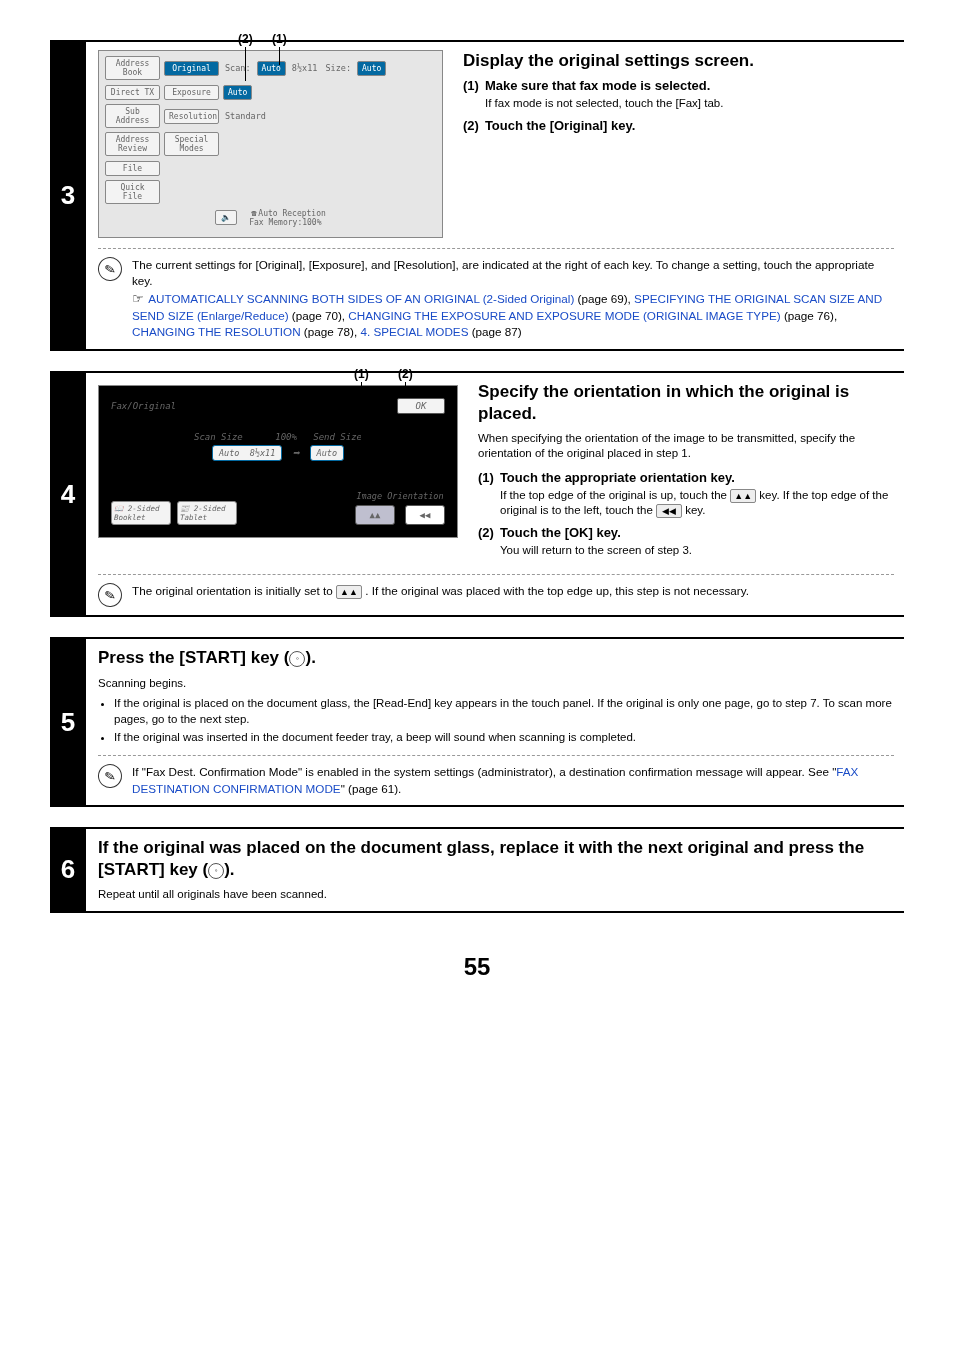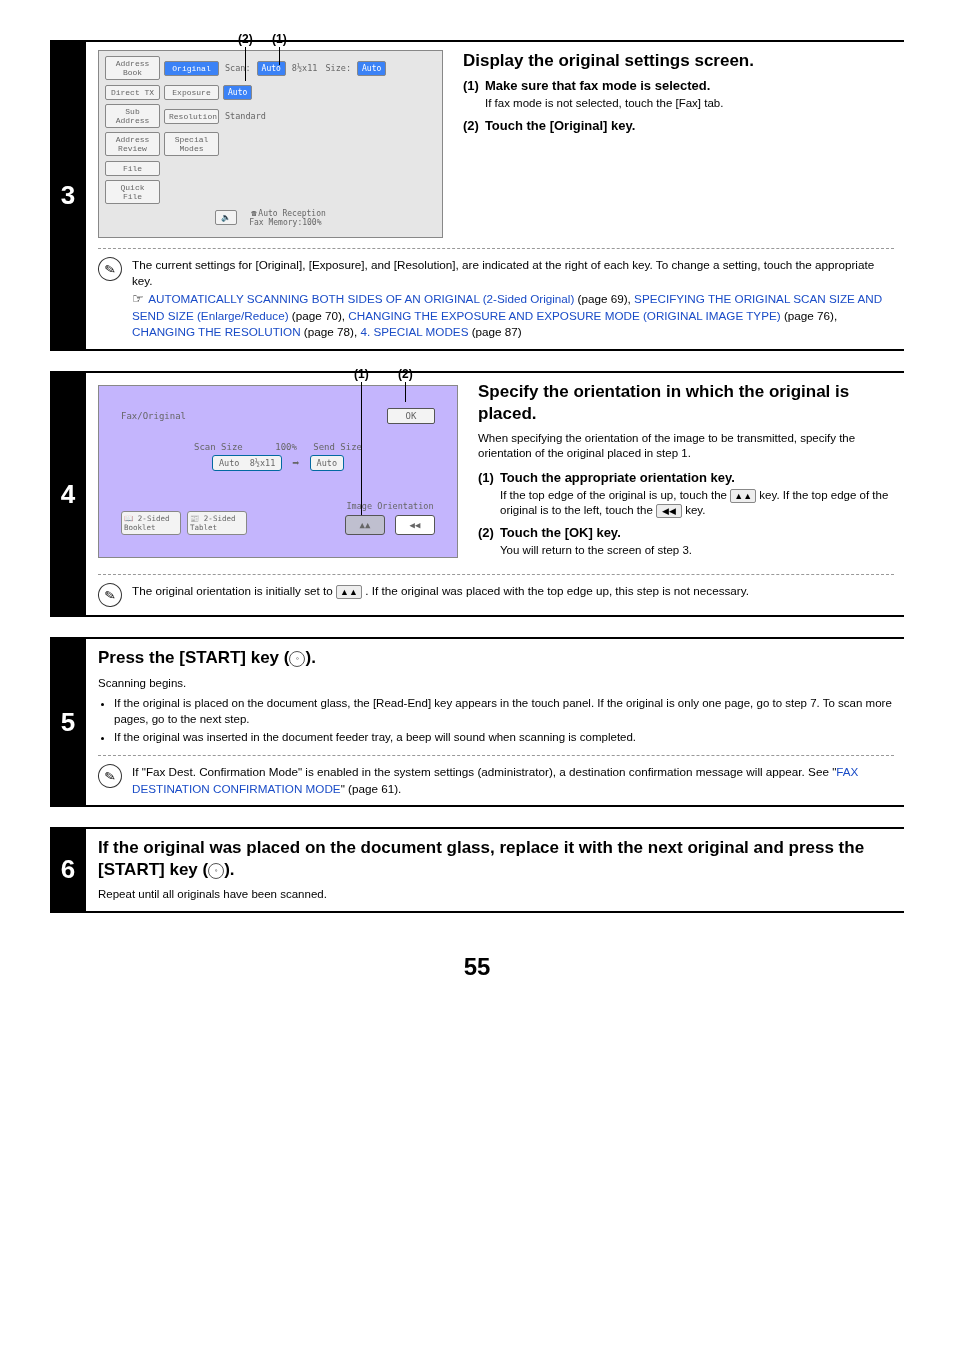--- a/index.html
+++ b/index.html
@@ -78,34 +78,34 @@
     border:1px solid #888; border-bottom:none; font-size:8.5px;
     padding:3px 0; background:#e6e6e6; flex:1; text-align:center;
   }
   .tabbtn.active { background:#d0cfe0;}
   .panel-body { border:1px solid #888; padding:5px 6px 6px 6px; background:#e6e6e6;}
   .row3 { display:flex; gap:4px; align-items:center; margin-bottom:4px; min-height:16px;}
   .btn3 {
     border:1px solid #888; background:#f3f3f3; font-size:8px;
     padding:2px 4px; text-align:center; border-radius:2px;
   }
-  .btn3.w70 { width:55px;font-family:Liberation Mono, monospace;}
-  .btn3.dark { background:#3b82f6; color:#fff;}
+  .btn3.w70 { width:55px;}
+  .btn3.dark { background:#0369a1; color:#fff;}
   .lbl3 { font-size:8.5px; padding:0 2px; }
   .small-anno { position:absolute; font-family:Arial; font-weight:bold; font-size:12px; color:#000;}
   .anno-line { position:absolute; background:#000; }
   
   .panel4 {
     width: 360px;
     font-family: monospace;
     color:#666;
     position:relative;
     margin-top:4px;
   }
-  .p4-frame { border:1px solid #888; background:#c4b5fd; padding:22px; }
+  .p4-frame { border:1px solid #888; background:#000000; padding:12px;font-style:italic; }
   .p4-top { display:flex; justify-content:space-between; align-items:center; margin-bottom:18px;}
   .p4-ok { border:1.5px solid #555; background:#f3f3f3; font-size:9px; width:48px; text-align:center; padding:2px 0; border-radius:2px; position:relative;}
   .p4-mid { text-align:center; font-size:9px; }
   .p4-sizerow { display:flex; justify-content:center; align-items:center; gap:10px; margin-top:3px;}
   .p4-btn { border:1px solid #0369a1; background:#f3f3f3; font-size:8.5px; padding:2px 6px; border-radius:3px;}
   .p4-low { display:flex; justify-content:space-between; align-items:flex-end; margin-top:30px; }
   .p4-bookbtn { border:1px solid #888; background:#f3f3f3; font-size:7.5px; width:60px; padding:2px; border-radius:3px; text-align:left;}
   .p4-orient-group { text-align:center; }
   .p4-orient-row { display:flex; gap:10px; justify-content:center; margin-top:4px;}
   .orient-btn { border:1.5px solid #555; width:40px; height:20px; background:#fff; border-radius:3px; display:flex; align-items:center; justify-content:center; font-size:9px; position:relative;}

